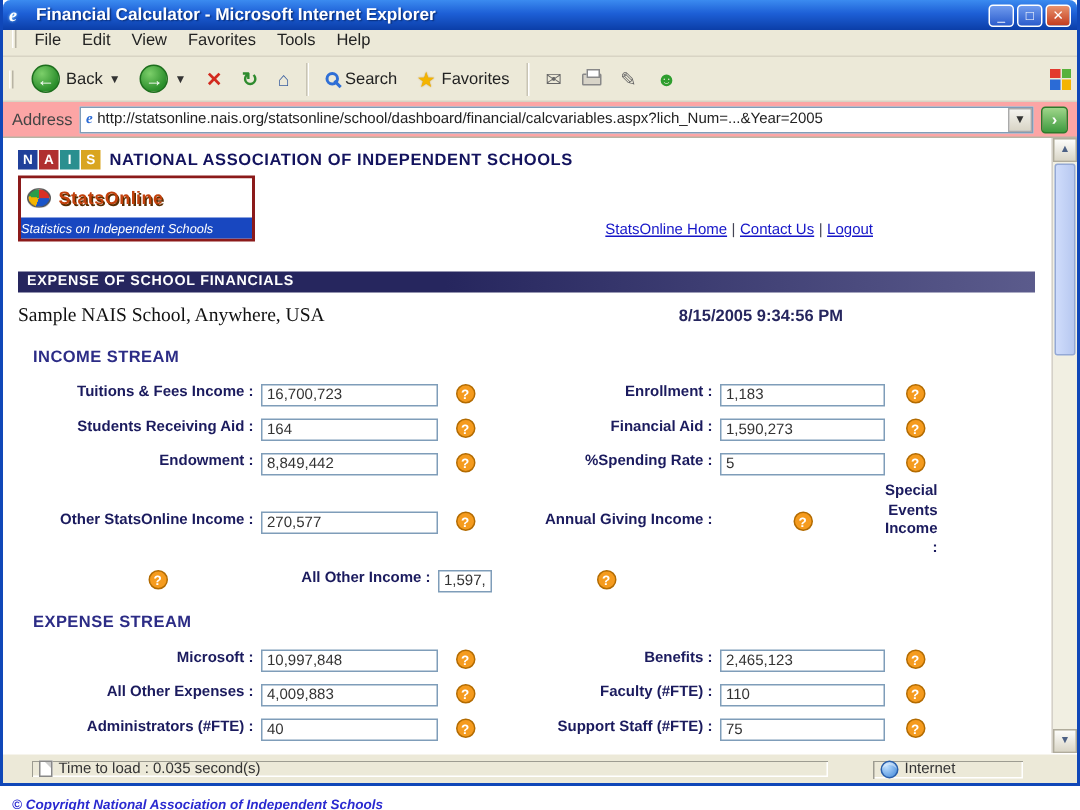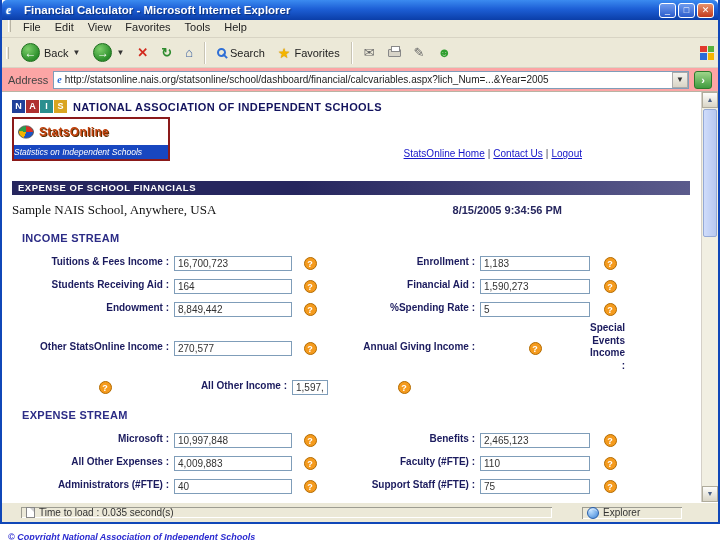--- a/index.html
+++ b/index.html
@@ -332,21 +332,21 @@
   </div>
 
   <div class="statusbar">
     <span class="sb-panel sb-left">
       <span class="page-ico"></span>
       <span>Time to load : 0.035 second(s)</span>
     </span>
     <span class="sb-panel sb-mid"></span>
     <span class="sb-panel sb-net">
       <span class="globe"></span>
-      <span>Explorer</span>
+      <span>Internet</span>
     </span>
     <span class="resize-grip"></span>
   </div>
 
 </div>
 
 <div class="below-window">
   <span class="copyright">© Copyright National Association of Independent Schools</span>
 </div>
 

